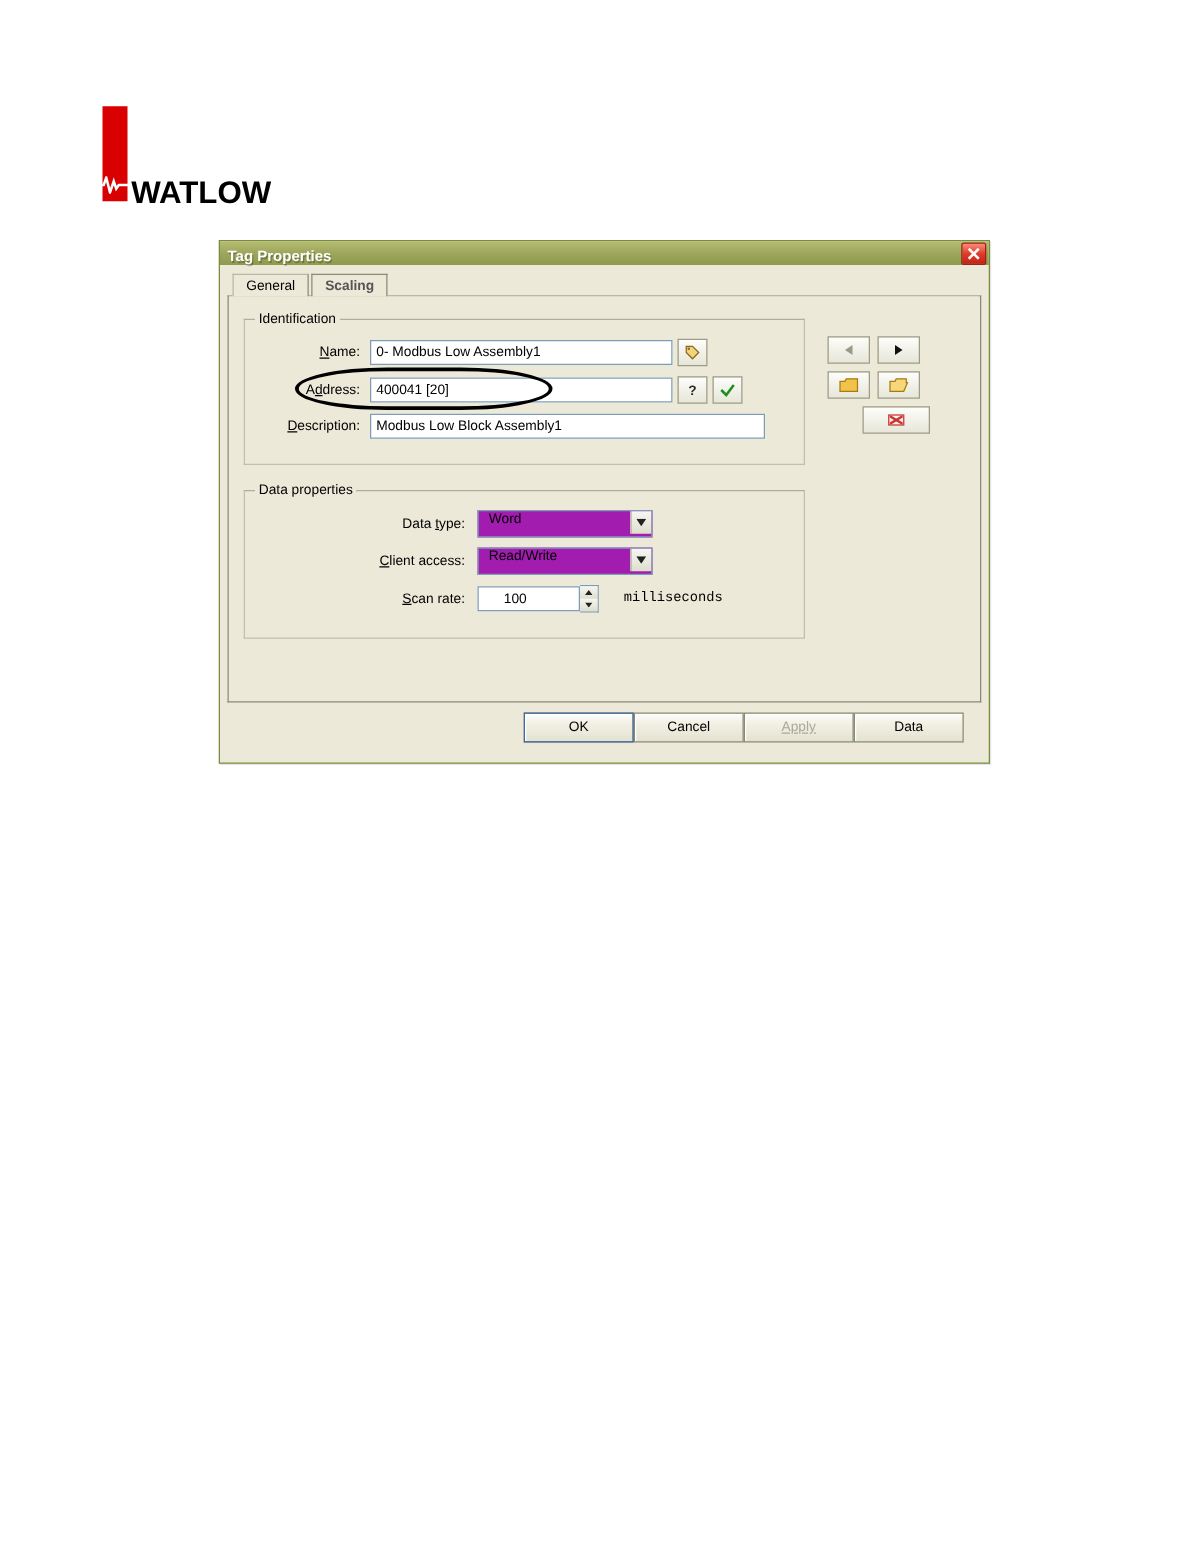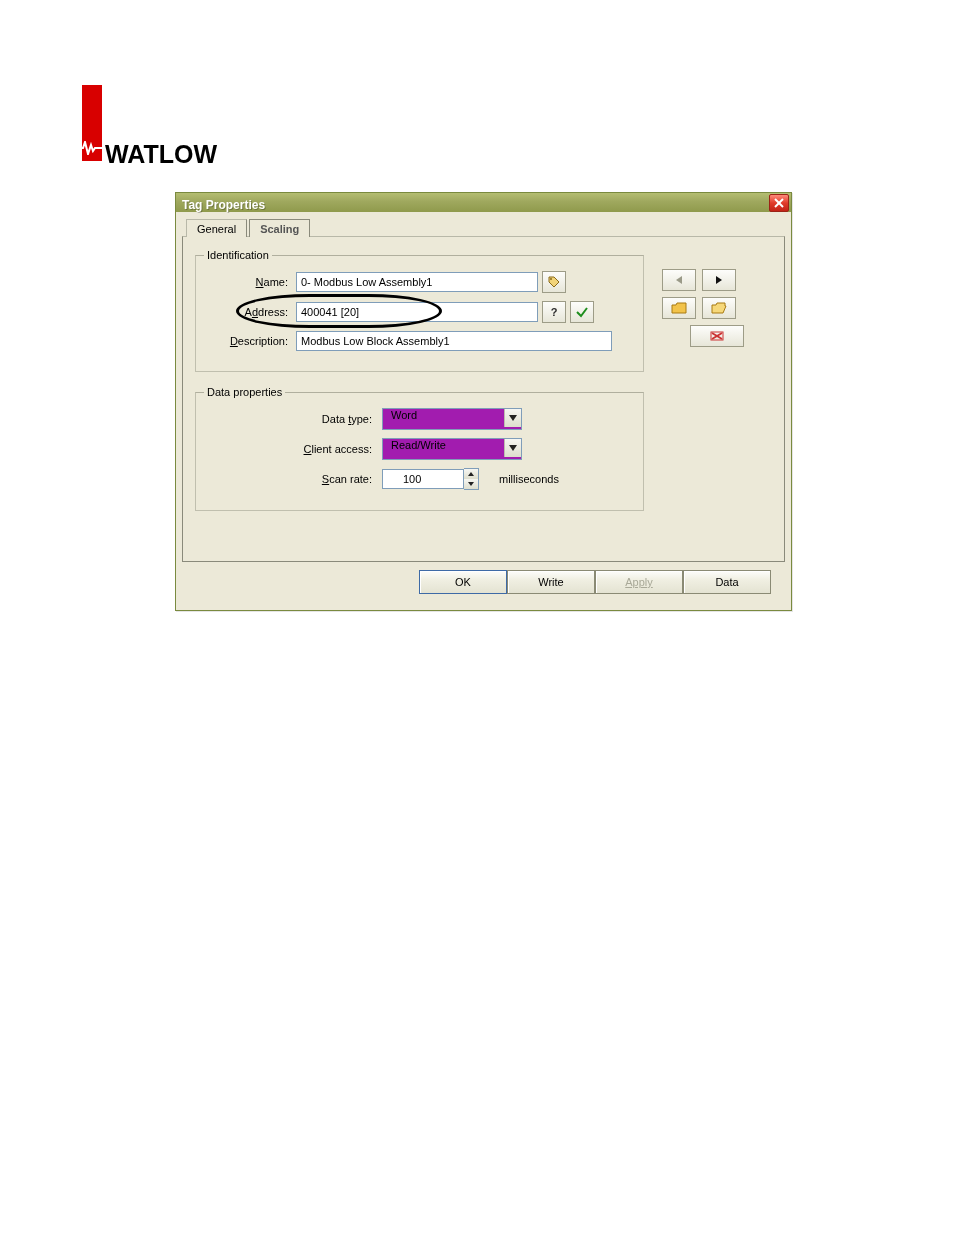--- a/index.html
+++ b/index.html
@@ -216,20 +216,21 @@
     width: 14px;
     height: 10px;
     background: linear-gradient(to bottom, #f6f6f2, #dedecd);
     display: flex;
     align-items: center;
     justify-content: center;
   }
   .unit {
     margin-left: 16px;
     color: #000;
+    font-family: Liberation Mono, monospace;
   }
   .iconbtn {
     width: 24px;
     height: 22px;
     background: linear-gradient(to bottom, #fdfdfb, #e7e6d8);
     border: 1px solid #9d9c87;
     display: inline-flex;
     align-items: center;
     justify-content: center;
     box-sizing: border-box;
@@ -437,18 +438,18 @@
               <line x1="3" y1="3" x2="13" y2="9" stroke="#c33" stroke-width="2"></line>
               <line x1="13" y1="3" x2="3" y2="9" stroke="#c33" stroke-width="2"></line>
             </svg>
           </div>
         </div>
       </div>
     </div>
 
     <div class="buttonbar">
       <div class="winbtn default">OK</div>
-      <div class="winbtn">Write</div>
+      <div class="winbtn">Cancel</div>
       <div class="winbtn disabled">Apply</div>
       <div class="winbtn">Data</div>
     </div>
   </div>
 </div>
 
 </body></html>

